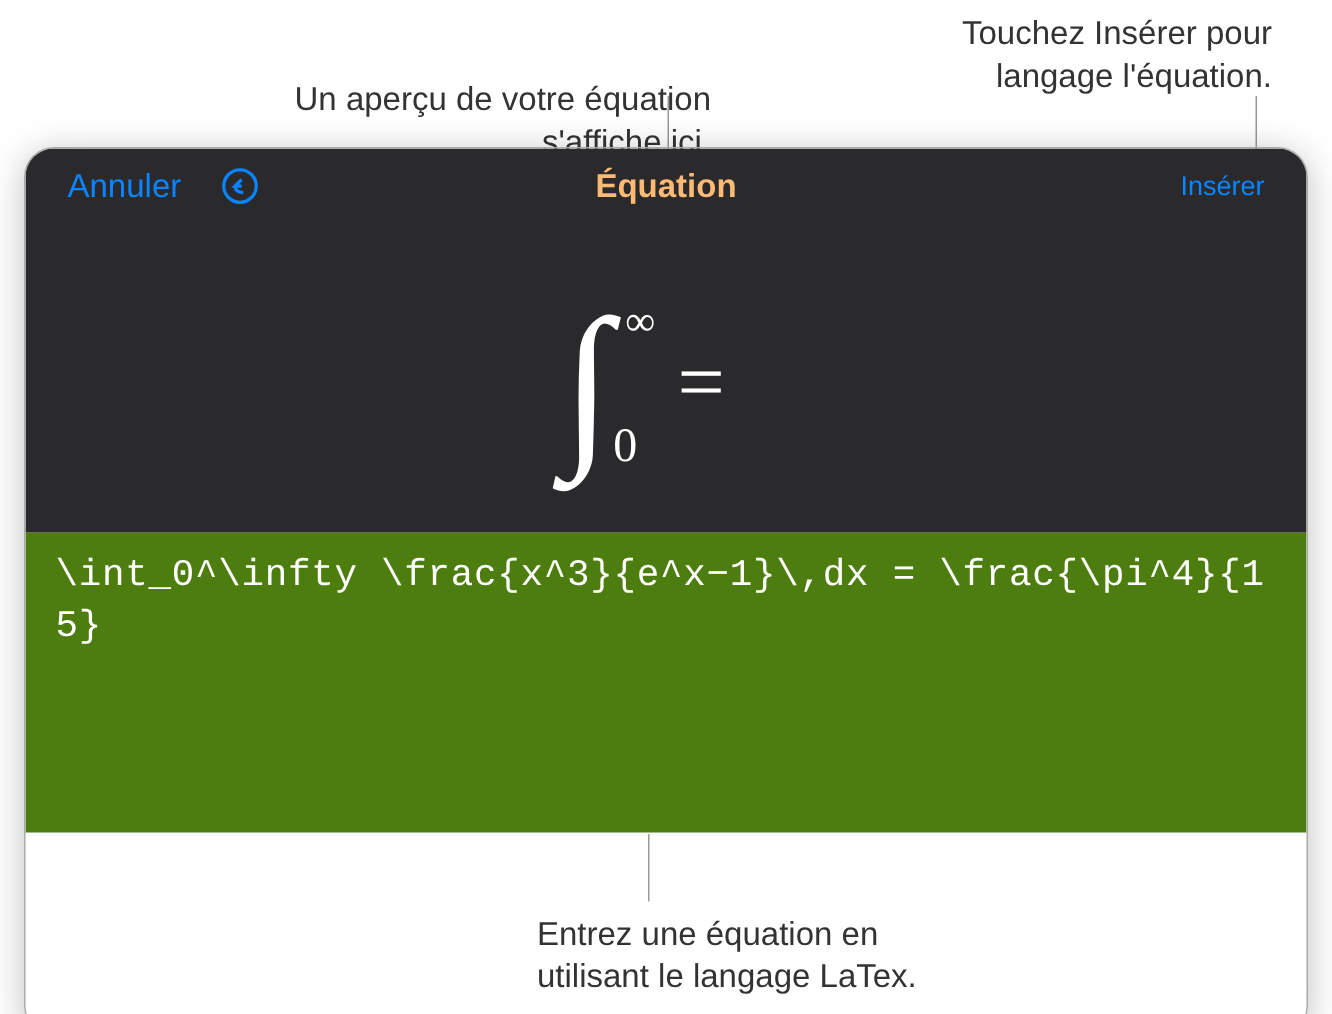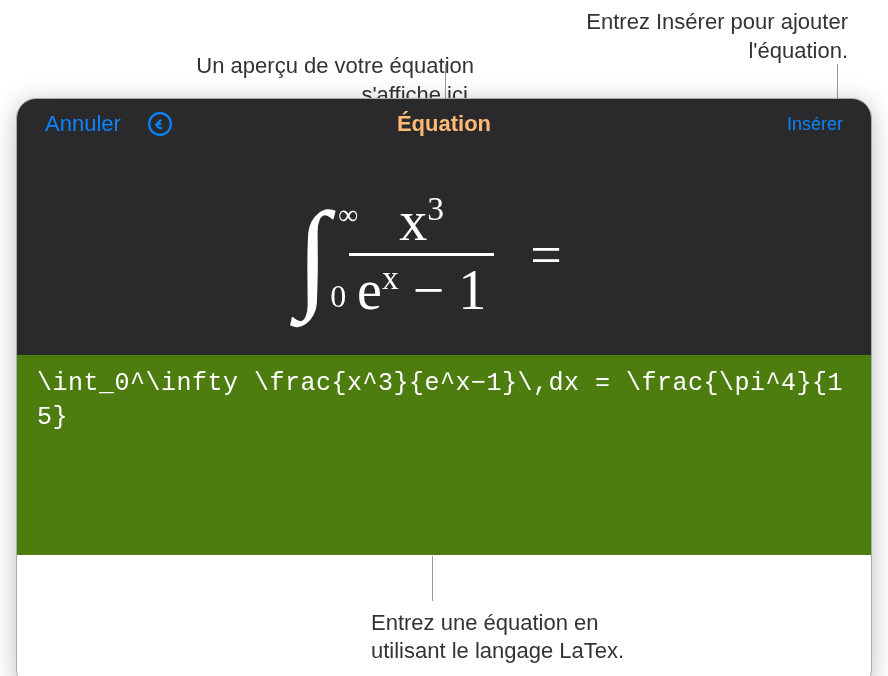--- a/index.html
+++ b/index.html
@@ -34,21 +34,21 @@
     
     .callout-insert {
       top: 8px;
       right: 40px;
       width: 280px;
     }
     
     .callout-bottom {
       position: absolute;
       bottom: 10px;
-      right: 217px;
+      right: 230px;
       font-size: 22px;
       color: #333;
       text-align: left;
       line-height: 1.3;
       width: 300px;
     }
     
     .leader-preview {
       position: absolute;
       top: 64px;
@@ -238,21 +238,21 @@
       font-size: 25px;
       line-height: 1.35;
       word-break: break-all;
       letter-spacing: 0.5px;
     }
   </style>
 </head>
 <body>
 
 <div class="callout-top callout-preview">Un aperçu de votre équation s'affiche ici.</div>
-<div class="callout-top callout-insert">Entrez Insérer pour ajouter l'équation.</div>
+<div class="callout-top callout-insert">Touchez Insérer pour langage l'équation.</div>
 
 <div class="leader-preview"></div>
 <div class="leader-insert"></div>
 
 <div class="equation-panel">
   <div class="panel-top">
     <div class="toolbar">
       <span class="cancel-btn">Annuler</span>
       <span class="undo-btn">
         <svg viewBox="0 0 24 24" fill="none" stroke="#0a84ff" stroke-width="2">
@@ -265,25 +265,20 @@
       <span class="insert-btn">Insérer</span>
     </div>
 
     <div class="equation-preview">
       <div class="eq-render">
         <span class="integral-block">
           <span class="integral-sign">∫</span>
           <span class="int-upper">∞</span>
           <span class="int-lower">0</span>
         </span>
-        <span class="frac">
-          <span class="frac-num"><span>x</span><sup>3</sup></span>
-          <span class="frac-bar"></span>
-          <span class="frac-den"><span>e</span><sup>x</sup><span> − 1</span></span>
-        </span>
         <span class="eq-equals">=</span>
       </div>
     </div>
   </div>
 
   <div class="panel-bottom">
     <div class="latex-input">\int_0^\infty \frac{x^3}{e^x−1}\,dx = \frac{\pi^4}{15}</div>
   </div>
 </div>
 

